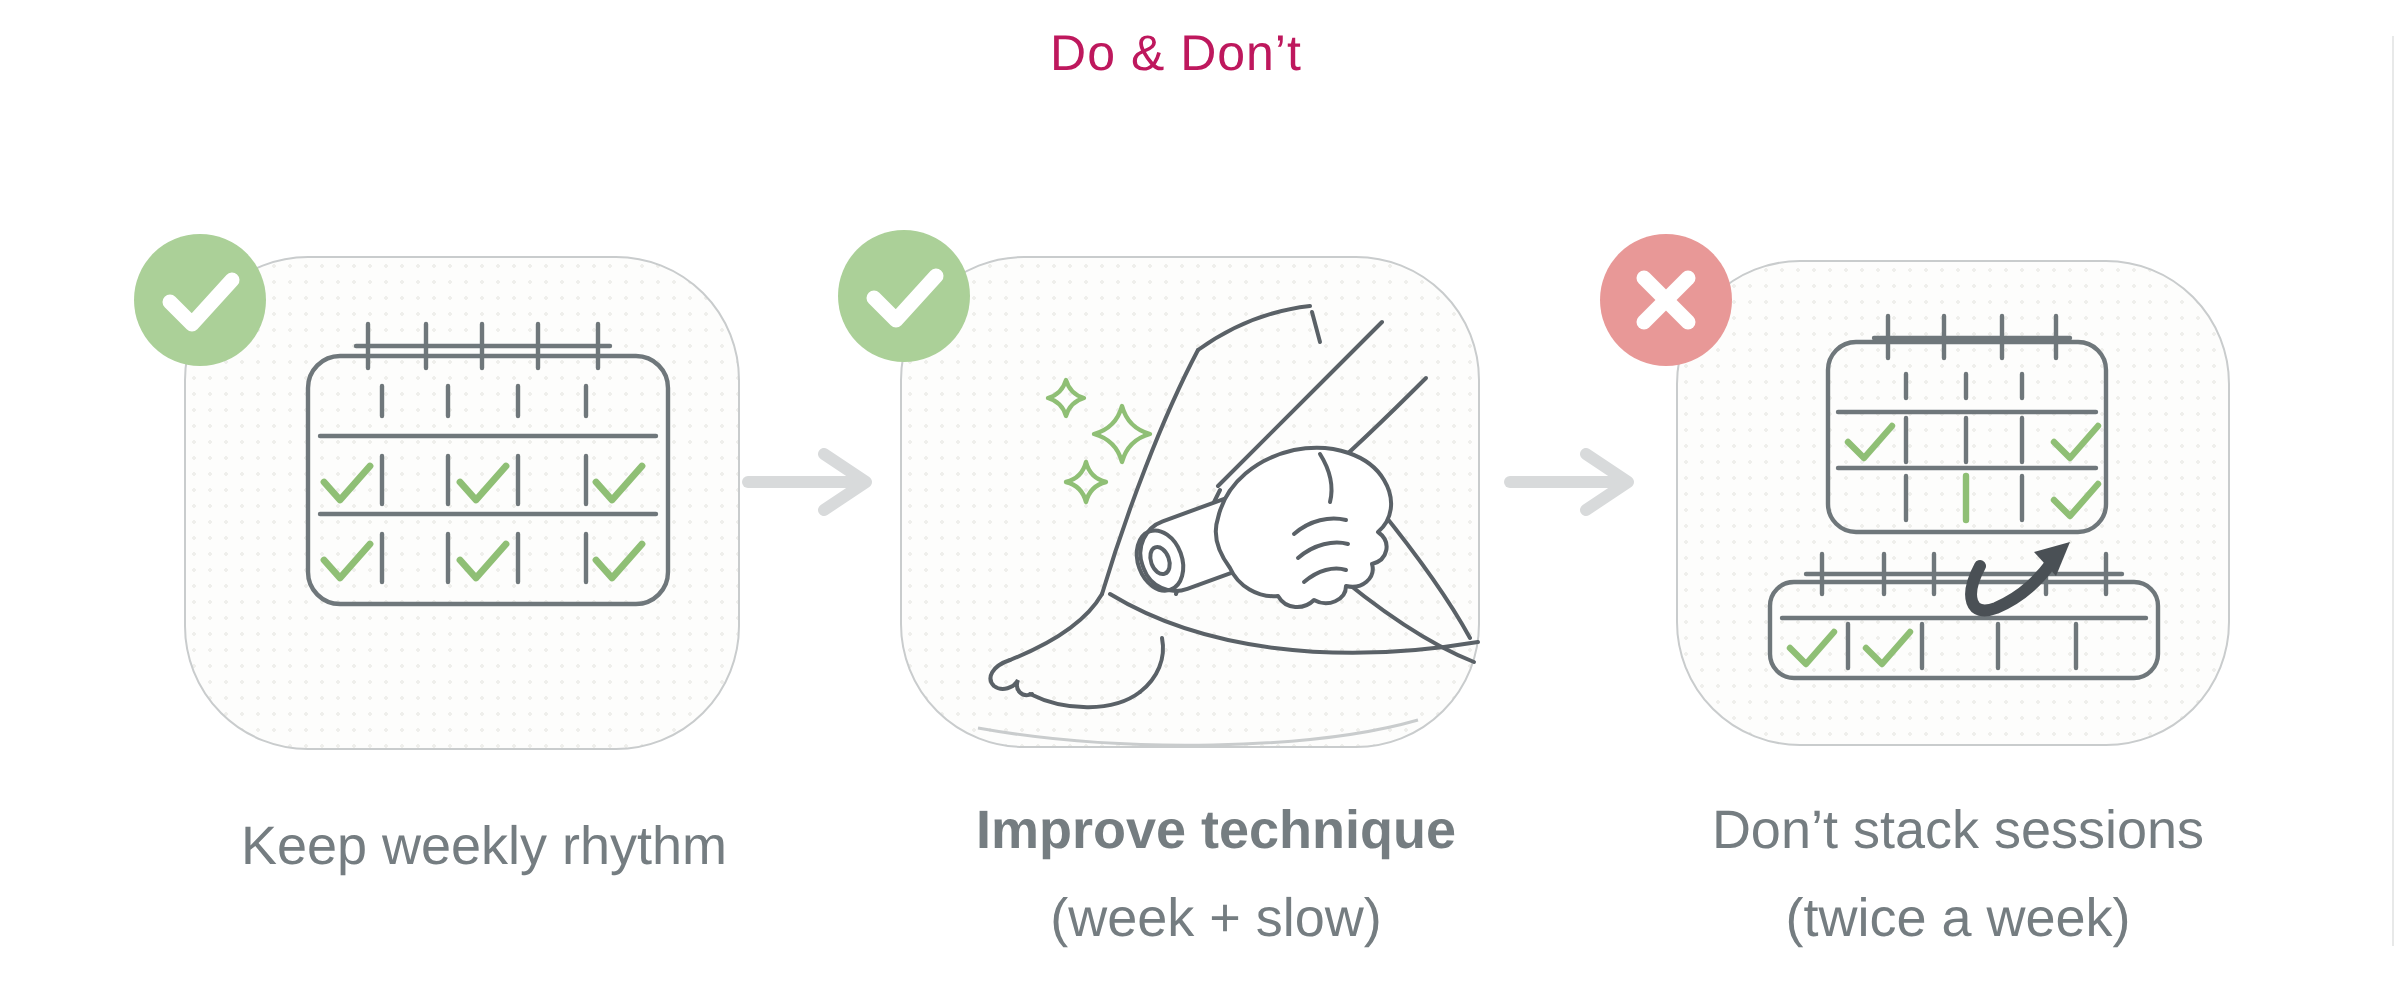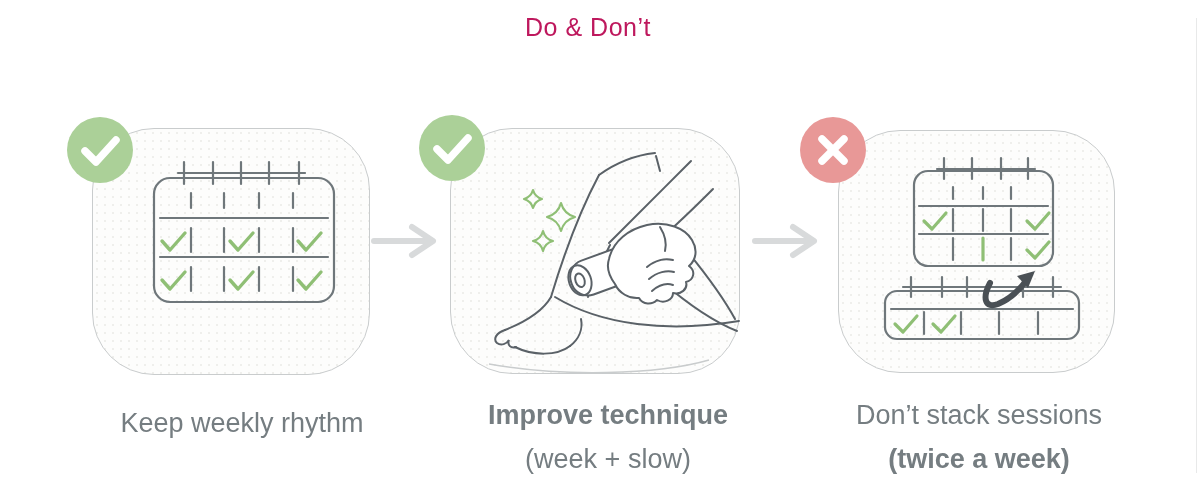--- a/index.html
+++ b/index.html
@@ -31,21 +31,21 @@
   #arrow1{left:371px;}
   #arrow2{left:752px;}
   .caption{
     position:absolute;width:340px;text-align:center;
     font-size:27px;color:#757d81;font-weight:400;
   }
   #cap1{left:72px;top:408px;}
   #cap2a{left:438px;top:400px;font-weight:bold;}
   #cap2b{left:438px;top:444px;}
   #cap3a{left:809px;top:400px;}
-  #cap3b{left:809px;top:444px;font-weight:bold;}
+  #cap3b{left:809px;top:444px;}
   .edge-line{position:absolute;left:1196px;top:18px;width:1px;height:455px;background:#e8e9e9;}
 </style>
 </head>
 <body>
 
 <div class="title">Do &amp; Don’t</div>
 
 <div class="card" id="card1">
   <svg class="illus" width="278" height="247" viewBox="0 0 278 247">
     <g fill="none" stroke-width="2.2" stroke-linecap="round" stroke="#6f777b">

